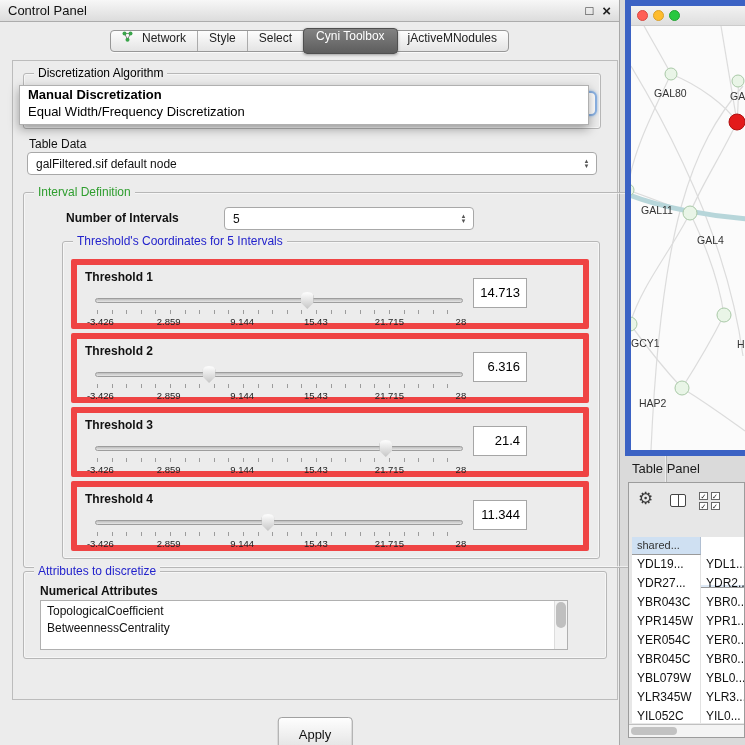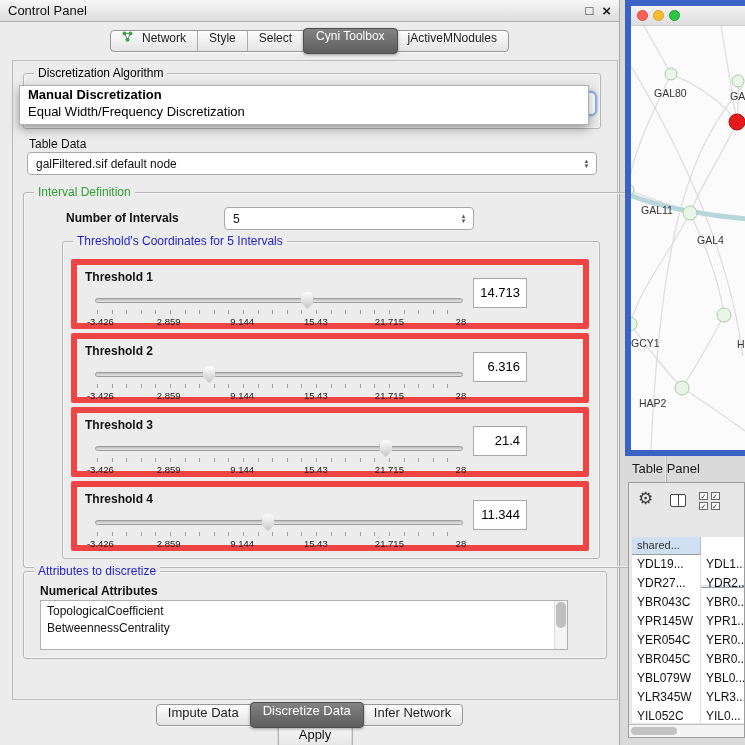--- a/index.html
+++ b/index.html
@@ -257,33 +257,20 @@
         <div class="item">BetweennessCentrality</div>
         <div class="vscroll">
             <div class="vthumb"></div>
           </div>
       </div>
     </div>
 
     <button class="apply">Apply</button>
   </div>
 
-  <div class="tabrow bottom">
-    <div class="seg">
-      <div class="tab">
-          <span>Impute Data</span>
-        </div>
-      <div class="tab selected">
-          <span>Discretize Data</span>
-        </div>
-      <div class="tab">
-          <span>Infer Network</span>
-        </div>
-    </div>
-  </div>
 </div>
 
 <div class="net-window">
   <div class="net-title">
     <span class="light red"></span>
     <span class="light yellow"></span>
     <span class="light green"></span>
   </div>
   <div class="net-canvas">
     <svg width="114" height="424" viewBox="0 0 114 424">

